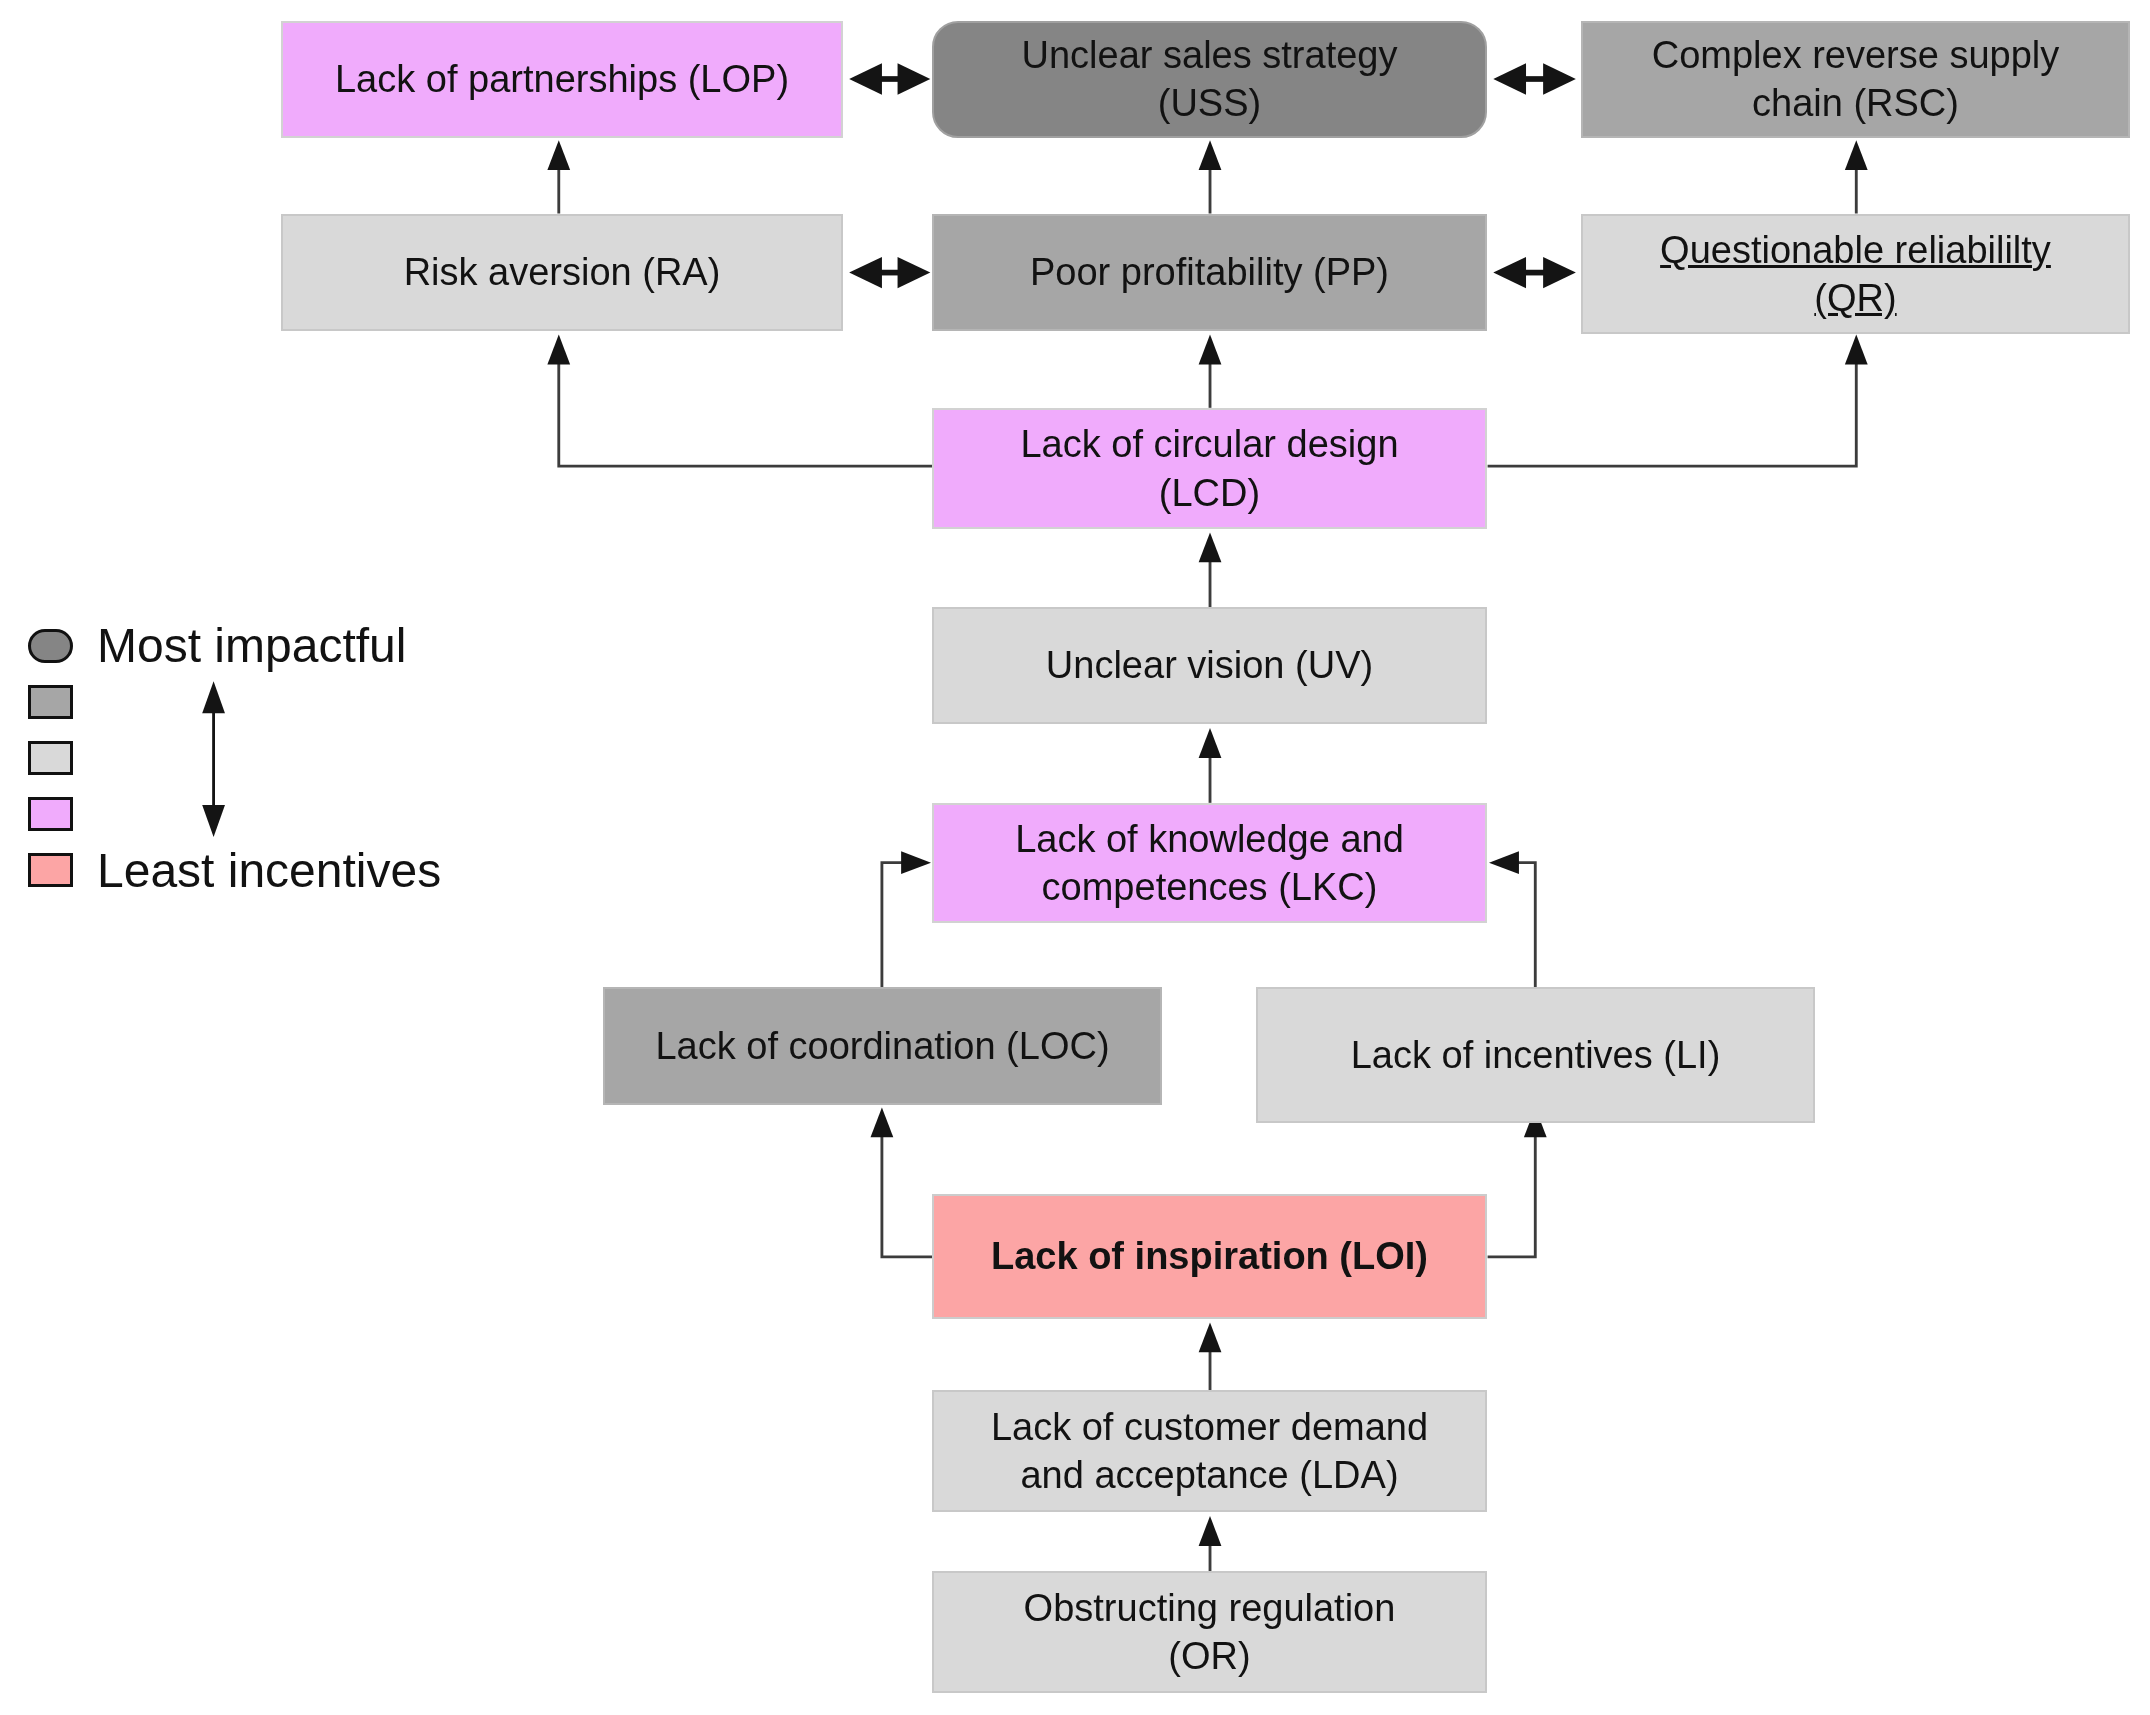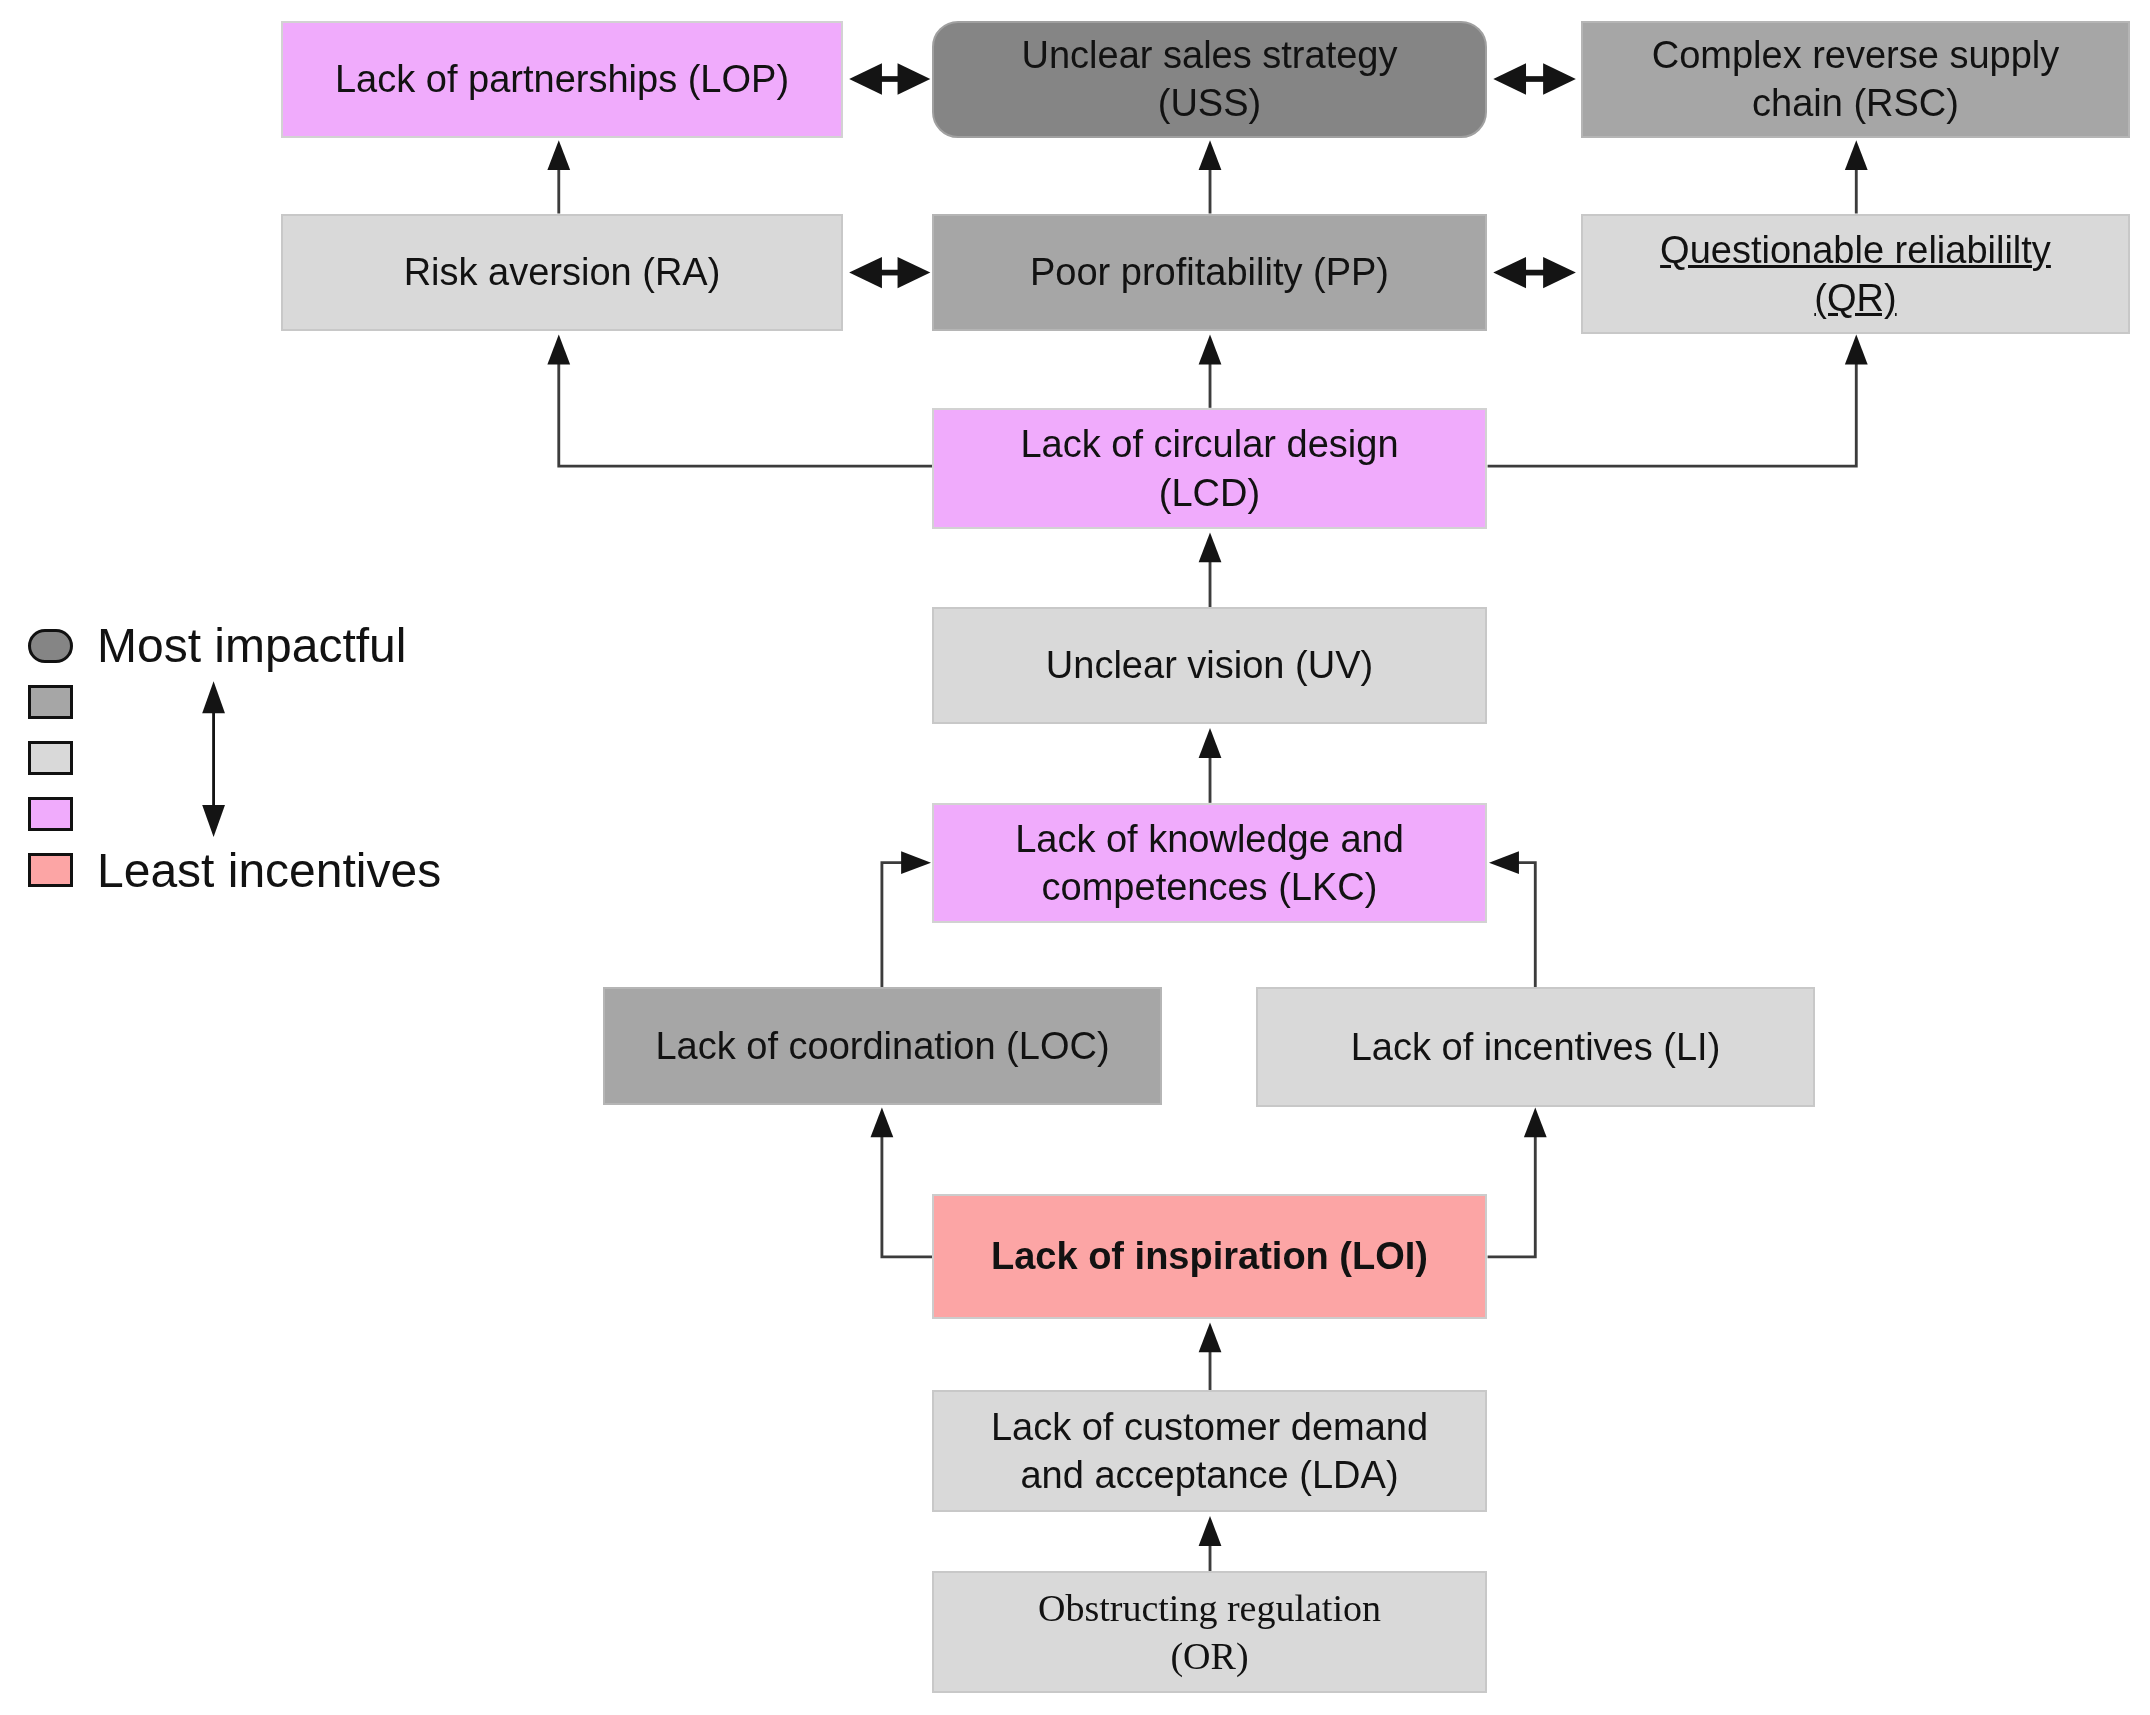--- a/index.html
+++ b/index.html
@@ -27,24 +27,24 @@
   #node-lop { left:281px;  top:20.6px;   width:562px; height:117px; }
   #node-uss { left:932px; top:20.6px;   width:555px; height:117px; }
   #node-rsc { left:1581px; top:20.6px;   width:549px; height:117px; }
   #node-ra  { left:281px;  top:214px;  width:562px; height:117px; }
   #node-pp  { left:932px; top:214px;  width:555px; height:117px; }
   #node-qr  { left:1581px; top:214px;  width:549px; height:120px;text-decoration:underline; }
   #node-lcd { left:932px; top:408px;  width:555px; height:121px; }
   #node-uv  { left:932px; top:607px;  width:555px; height:117px; }
   #node-lkc { left:932px; top:803px; width:555px; height:120px; }
   #node-loc { left:603px;  top:987px; width:559px; height:118px; }
-  #node-li  { left:1256px; top:987px; width:559px; height:120px; }
+  #node-li  { left:1256px; top:987px; width:559px; height:136px; }
   #node-loi { left:932px; top:1194px; width:555px; height:125px; }
   #node-lda { left:932px; top:1390px; width:555px; height:122px; }
-  #node-or  { left:932px; top:1571px; width:555px; height:122px;font-family:Liberation Serif, serif; }
+  #node-or  { left:932px; top:1571px; width:555px; height:122px; }
 
   
   #legend { position:absolute; left:0; top:605px; width:512px; height:320px; }
   .legend-swatch {
     position:absolute; left:28px; width:45px; height:34px;
     box-sizing:border-box; border:3.6px solid #111;
   }
   .legend-label {
     position:absolute; left:97px; font-size:48px; line-height:39px; color:#121212;
     white-space:nowrap;

